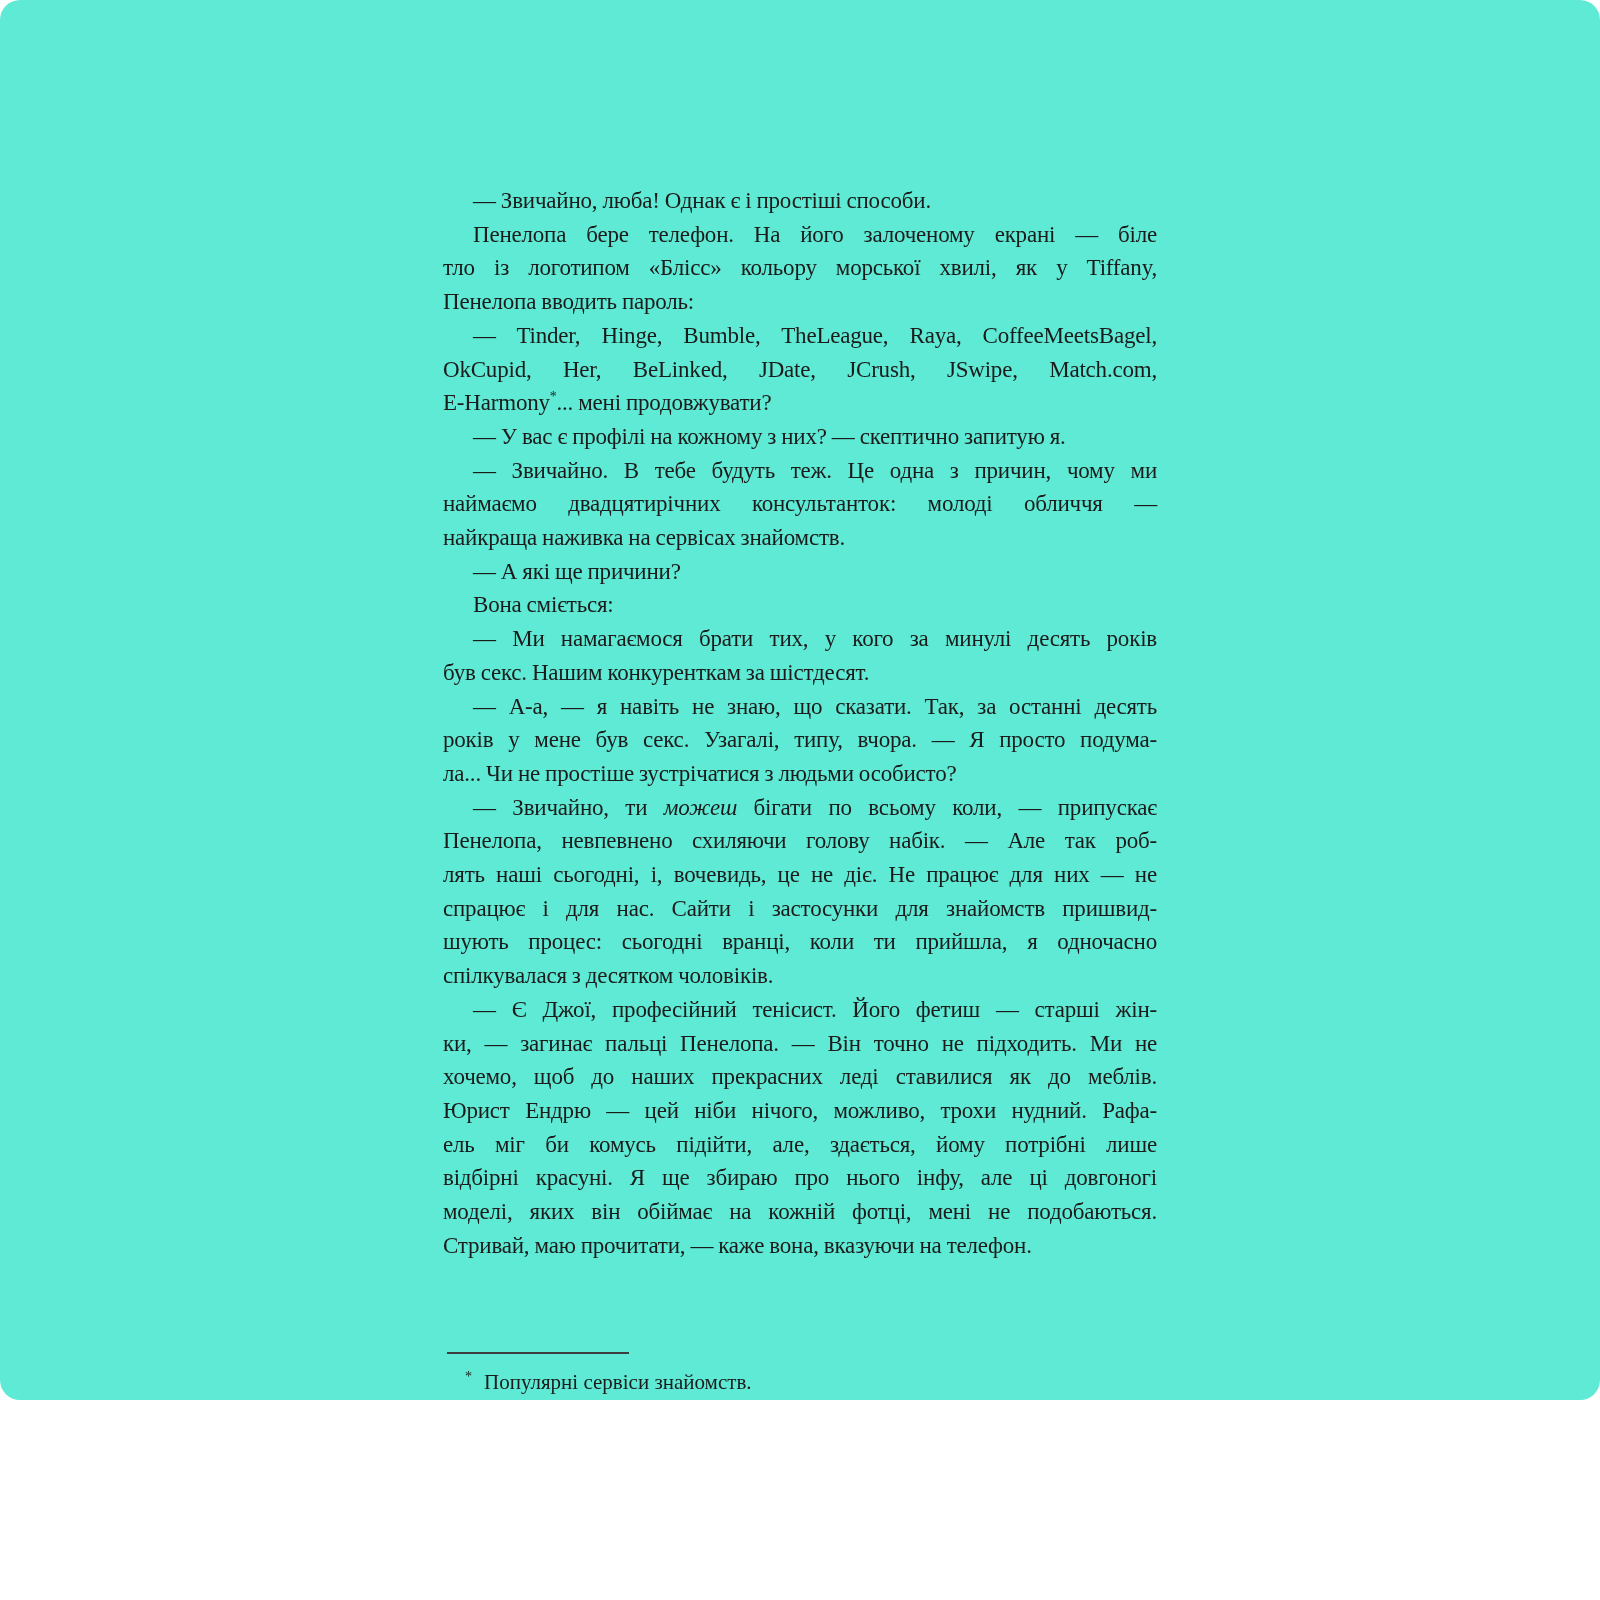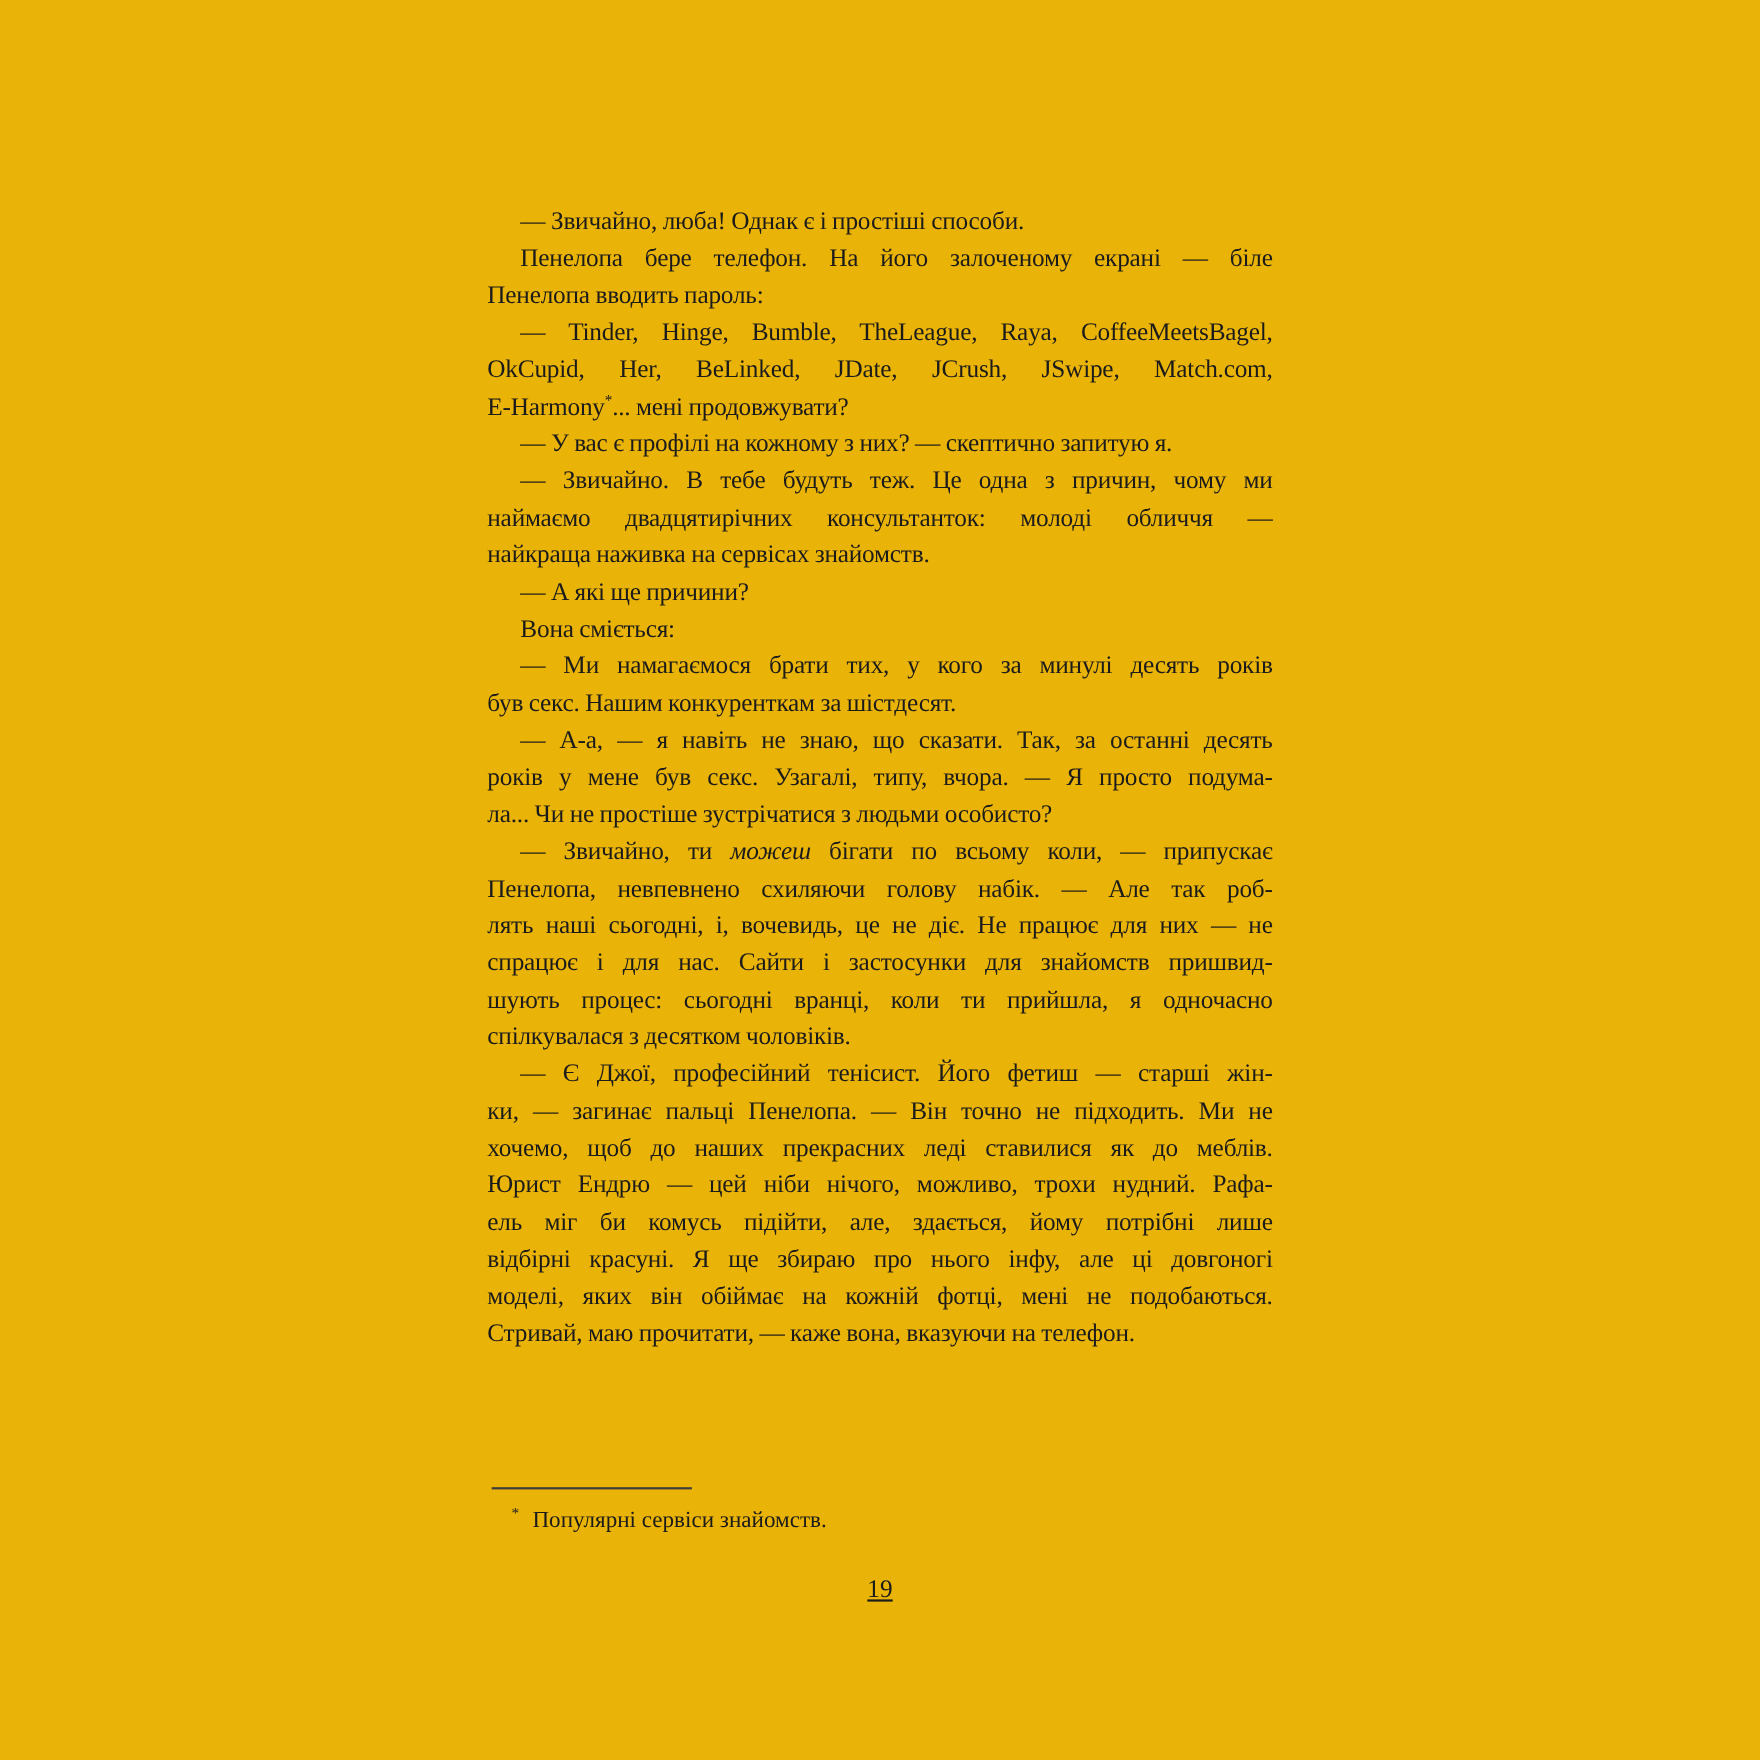--- a/index.html
+++ b/index.html
@@ -6,23 +6,24 @@
     margin: 0;
     padding: 0;
     width: 1600px;
     height: 1600px;
     background: #ffffff;
     font-family: "Liberation Serif", "DejaVu Serif", serif;
   }
   .book-page {
     position: relative;
     width: 1600px;
-    height: 1600px;
-    background: #eab308;
+    height: 1400px;
+    background: #5eead4;
     overflow: hidden;
+    border-radius: 20px;
   }
   .text-block {
     position: absolute;
     left: 443px;
     top: 184px;
     width: 714px;
     color: #1b1b1b;
     font-size: 23px;
     line-height: 33.7px;
     letter-spacing: -0.2px;
@@ -77,20 +78,21 @@
 <body>
 
 <div class="book-page">
 
   <div class="text-block">
       <div class="para">
         <div class="line first"><span>— Звичайно, люба! Однак є і простіші способи.</span></div>
       </div>
       <div class="para">
         <div class="line first fill"><span>Пенелопа бере телефон. На його залоченому екрані — біле</span></div>
+        <div class="line fill"><span>тло із логотипом «Блісс» кольору морської хвилі, як у Tiffany,</span></div>
         <div class="line"><span>Пенелопа вводить пароль:</span></div>
       </div>
       <div class="para">
         <div class="line first fill"><span>— Tinder, Hinge, Bumble, TheLeague, Raya, CoffeeMeetsBagel,</span></div>
         <div class="line fill"><span>OkCupid, Her, BeLinked, JDate, JCrush, JSwipe, Match.com,</span></div>
         <div class="line"><span>E-Harmony</span><sup>*</sup><span>... мені продовжувати?</span></div>
       </div>
       <div class="para">
         <div class="line first"><span>— У вас є профілі на кожному з них? — скептично запитую я.</span></div>
       </div>

